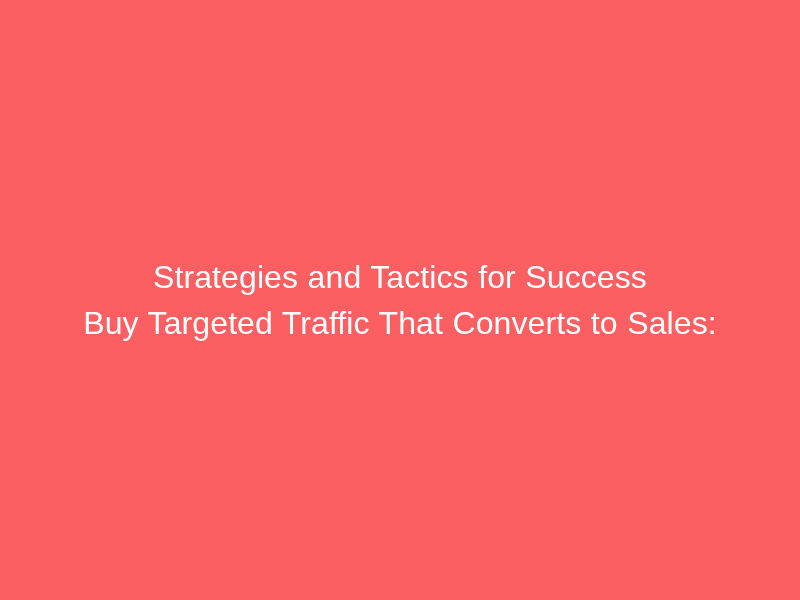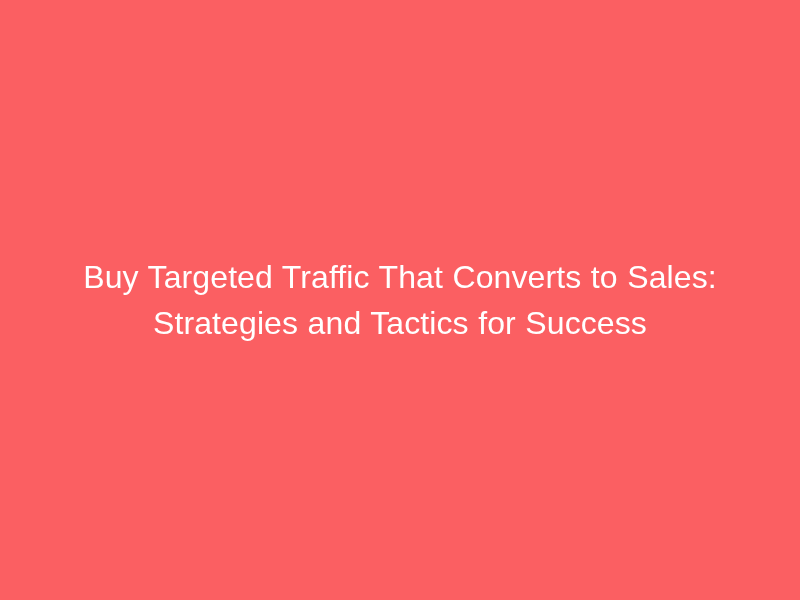--- a/index.html
+++ b/index.html
@@ -53,17 +53,17 @@
     display: block;
     white-space: nowrap;
   }
 </style>
 </head>
 <body style="background-color: rgb(251, 95, 98);">
 
 <div class="banner" style="background-color: rgb(251, 95, 98);">
   <div class="banner-inner">
     <h1 class="banner-title" style="color: rgb(255, 255, 255);">
+      <span class="title-line">Strategies and Tactics for Success</span>
       <span class="title-line">Buy Targeted Traffic That Converts to Sales:</span>
-      <span class="title-line">Strategies and Tactics for Success</span>
     </h1>
   </div>
 </div>
 
 </body></html>

